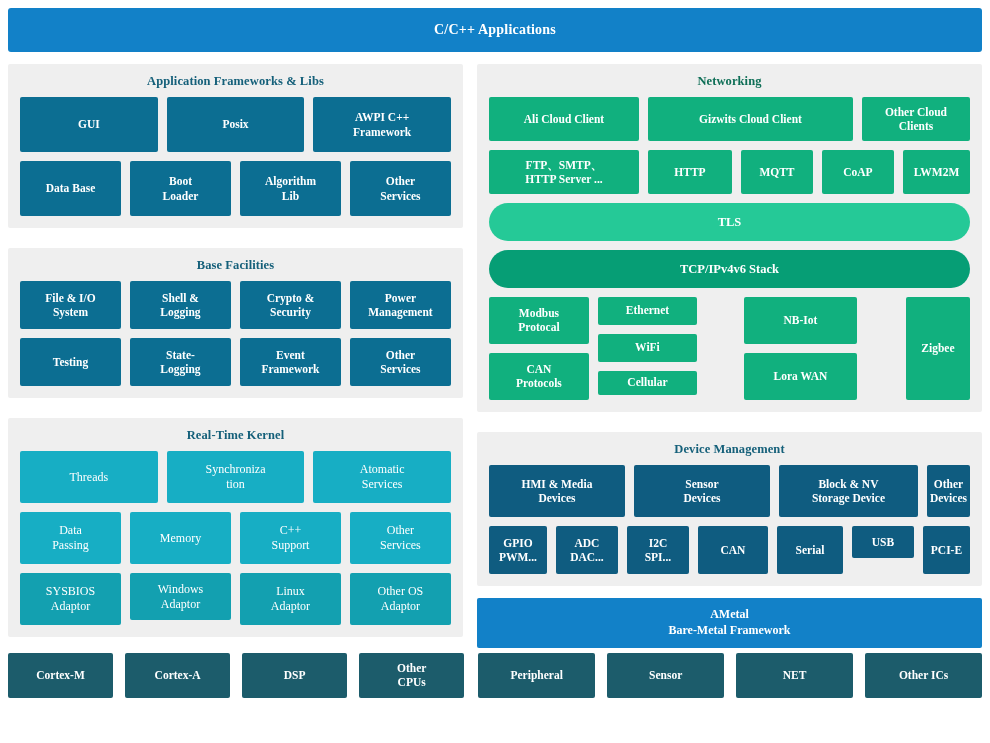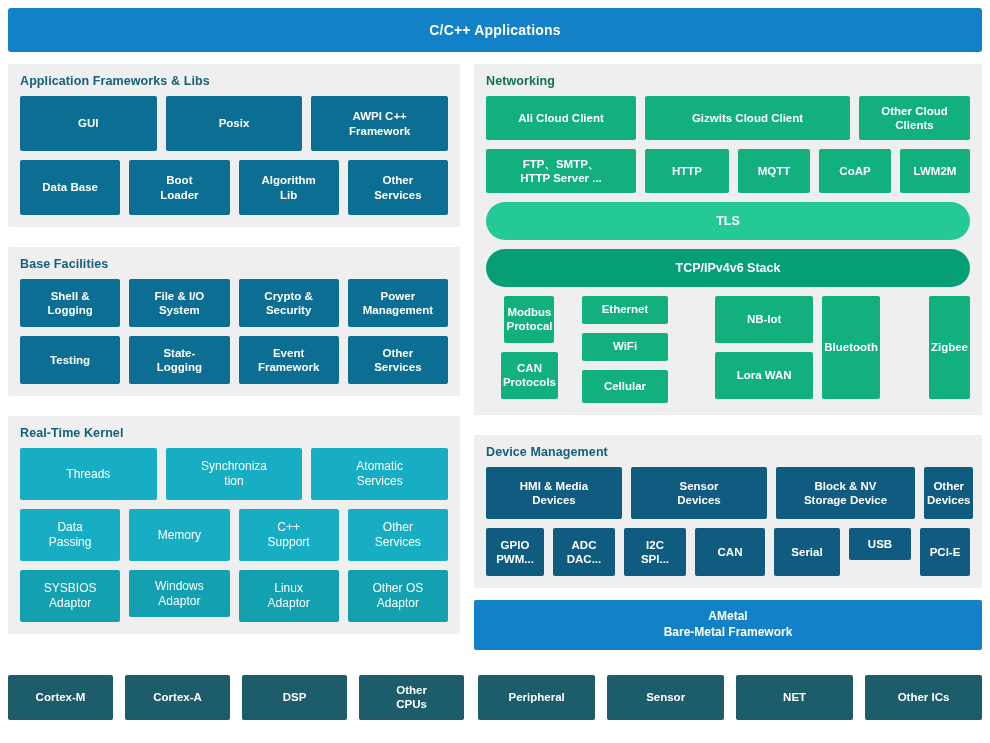--- a/index.html
+++ b/index.html
@@ -2,42 +2,42 @@
 <html><head>
 <meta charset="utf-8">
 <style>
   html,body{margin:0;padding:0;}
   body{
     width:990px;height:743px;
     background:#ffffff;
     font-family:"Liberation Sans","DejaVu Sans",sans-serif;
     overflow:hidden;
   }
-  .canvas{position:relative;width:990px;height:743px;box-sizing:border-box;padding:8px;}
+  .canvas{position:relative;width:990px;height:743px;box-sizing:border-box;padding:8px;font-family:Liberation Serif, serif;}
 
   
   .banner{
     height:44px;border-radius:3px;
     display:flex;align-items:center;justify-content:center;
     color:#ffffff;font-weight:bold;font-size:14px;letter-spacing:.2px;
   }
 
   
   .cols{display:flex;gap:14px;margin-top:12px;}
   .col{display:flex;flex-direction:column;gap:20px;}
   .col-left{width:460px;}
   .col-right{width:508px;}
 
   .panel{
     background:#efefef;border-radius:2px;
     padding:8px 12px 12px 12px;box-sizing:border-box;
   }
   .panel-title{
     font-size:12.5px;font-weight:bold;color:#15607a;
-    margin:2px 0 8px 0;letter-spacing:.1px;
+    margin:2px 0 8px 0;letter-spacing:.1px;text-align:center;
   }
   .panel-title.green{color:#0f6f57;}
 
   .row{display:flex;gap:9px;}
   .row + .row{margin-top:9px;}
 
   .box{
     flex:1;border-radius:2px;
     display:flex;align-items:center;justify-content:center;text-align:center;
     color:#ffffff;font-size:11.5px;font-weight:bold;line-height:1.22;
@@ -59,38 +59,38 @@
   .c-slate{background:#1c5c6b;}
   .c-ametal{background:#1281c8;}
   .c-banner{background:#1281c8;}
 
   .pill{border-radius:22px;height:38px;display:flex;align-items:center;
         justify-content:center;color:#fff;font-weight:bold;font-size:12.5px;}
 
   
   .conn{display:flex;gap:9px;margin-top:9px;}
   .conn-col{display:flex;flex-direction:column;gap:9px;}
-  .conn .cc1{width:100px;align-items:center;}
+  .conn .cc1{width:100px;}
   .conn .cc2{width:99px;}
   .conn .cc3{width:113px;padding-left:38px;}
   .conn .cc4{flex:1;}
   .conn .cc5{flex:1;padding-left:40px;}
   .cell{border-radius:2px;display:flex;align-items:center;justify-content:center;
         text-align:center;color:#fff;font-size:11.5px;font-weight:bold;
         line-height:1.2;white-space:pre-line;padding:2px;box-sizing:border-box;}
 
   
   .ametal{
     height:50px;border-radius:2px;display:flex;flex-direction:column;
     align-items:center;justify-content:center;color:#fff;
     font-size:12px;font-weight:bold;line-height:1.3;
   }
 
   
-  .hw{display:flex;gap:14px;margin-top:25px;}
+  .hw{display:flex;gap:14px;margin-top:5px;}
   .hw-group{display:flex;gap:12px;}
   .hw-left{width:460px;}
   .hw-right{width:508px;}
   .hw-box{
     flex:1;height:45px;border-radius:2px;
     display:flex;align-items:center;justify-content:center;text-align:center;
     color:#ffffff;font-size:11.5px;font-weight:bold;line-height:1.2;
     white-space:pre-line;
   }
 </style>
@@ -122,24 +122,24 @@
           <div class="box c-blue h55">Algorithm
 Lib</div>
           <div class="box c-blue h55">Other
 Services</div>
         </div>
       </div>
 
       <div class="panel">
         <div class="panel-title">Base Facilities</div>
         <div class="row">
+          <div class="box c-blue h48">File &amp; I/O
+System</div>
           <div class="box c-blue h48">Shell &amp;
 Logging</div>
-          <div class="box c-blue h48">File &amp; I/O
-System</div>
           <div class="box c-blue h48">Crypto &amp;
 Security</div>
           <div class="box c-blue h48">Power
 Management</div>
         </div>
         <div class="row">
           <div class="box c-blue h48">Testing</div>
           <div class="box c-blue h48">State-
 Logging</div>
           <div class="box c-blue h48">Event
@@ -213,28 +213,25 @@
         <div class="conn">
           <div class="conn-col cc1">
             <div class="cell c-green" style="height:47px">Modbus
 Protocal</div>
             <div class="cell c-green" style="height:47px">CAN
 Protocols</div>
           </div>
           <div class="conn-col cc2">
             <div class="cell c-green" style="height:28px">Ethernet</div>
             <div class="cell c-green" style="height:28px">WiFi</div>
-            <div class="cell c-green" style="height:33px">Cellular</div>
+            <div class="cell c-green" style="height:24px">Cellular</div>
           </div>
           <div class="conn-col cc3">
             <div class="cell c-green" style="height:47px">NB-Iot</div>
             <div class="cell c-green" style="height:47px">Lora WAN</div>
-          </div>
-          <div class="conn-col cc4">
-            <div class="cell c-green" style="height:103px">Bluetooth</div>
           </div>
           <div class="conn-col cc5">
             <div class="cell c-green" style="height:103px">Zigbee</div>
           </div>
         </div>
       </div>
 
       <div class="panel">
         <div class="panel-title">Device Management</div>
         <div class="row">

